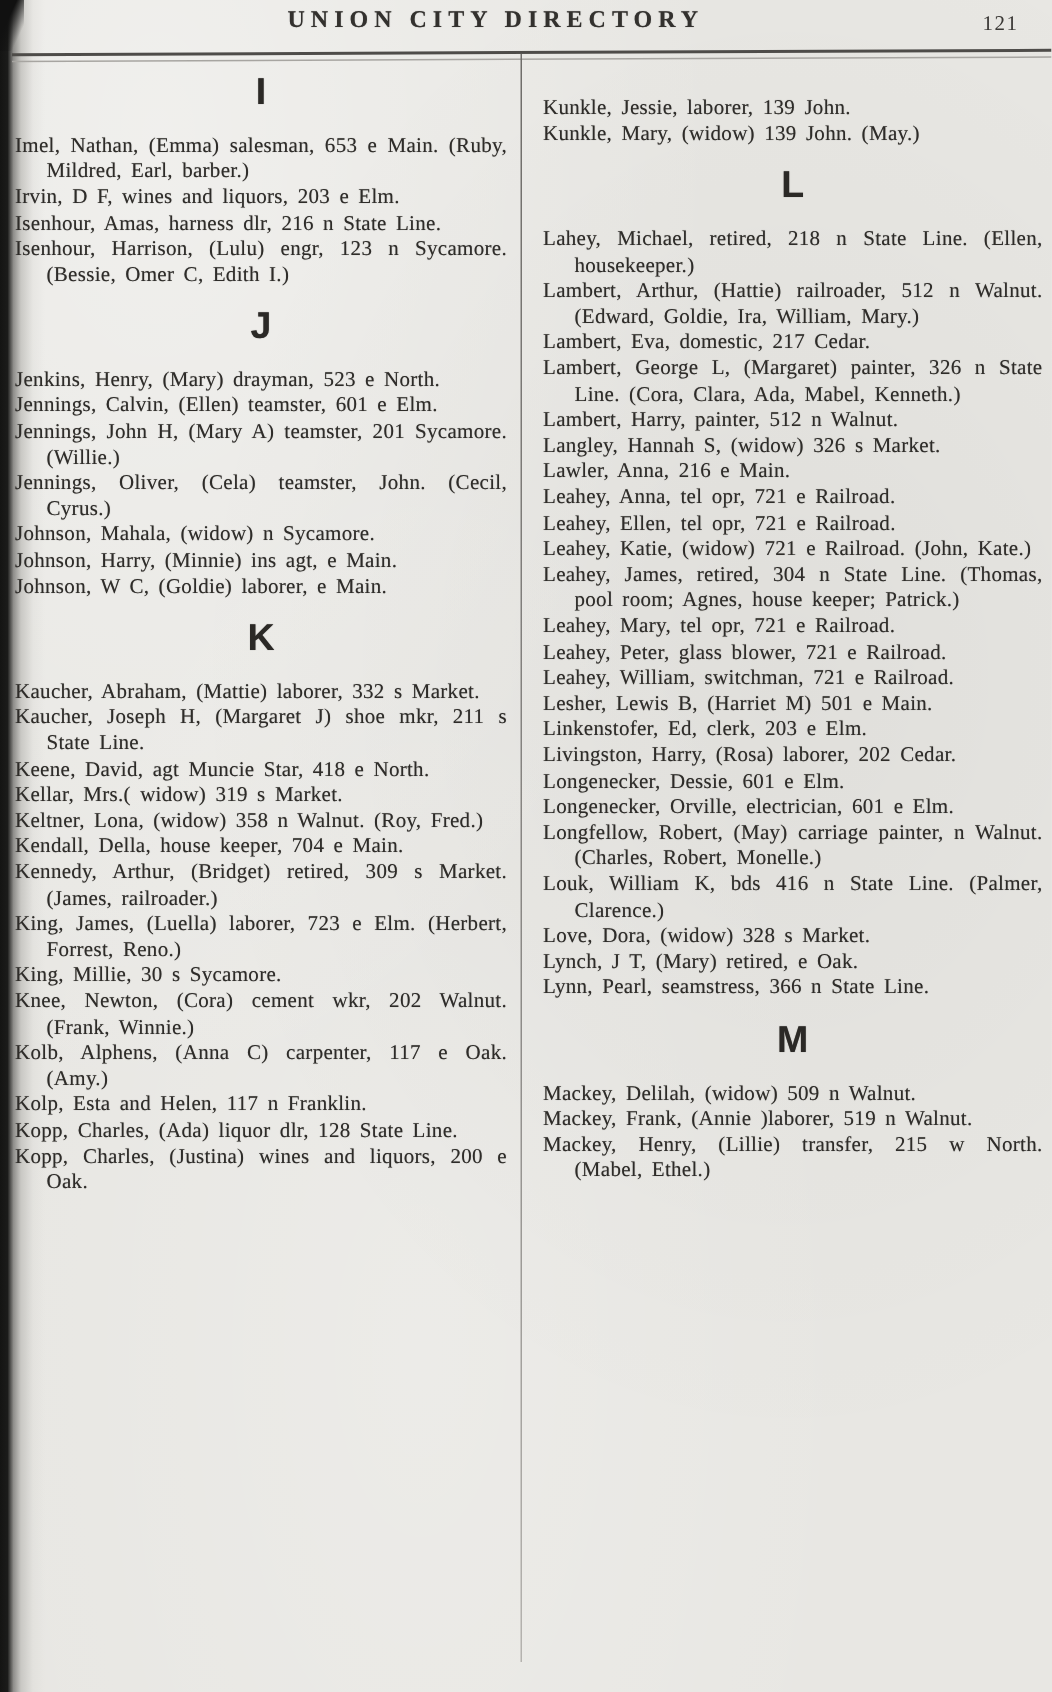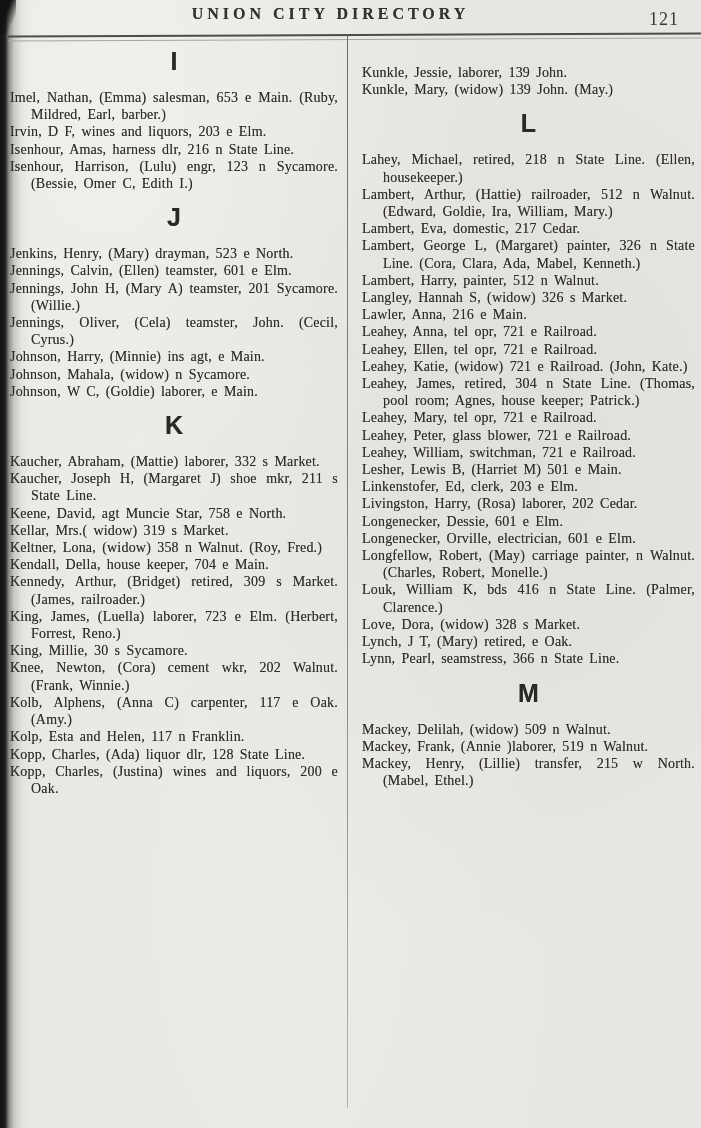--- a/index.html
+++ b/index.html
@@ -53,21 +53,21 @@
     font-size: 16px;
     font-weight: bold;
     letter-spacing: 4px;
     color: #33312e;
     text-shadow: 0 0 0.6px rgba(50,48,45,0.55);
   }
   .pageno {
     position: absolute;
     right: 22px;
     top: 9px;
-    font-size: 18px;
+    font-size: 14px;
     letter-spacing: 1px;
     color: #3a3835;
   }
   .rule {
     position: absolute;
     left: 8px; right: 0;
     top: 34px;
     height: 3px;
     border-top: 2px solid #4e4c49;
     border-bottom: 1px solid #a7a5a1;
@@ -146,27 +146,27 @@
         <div class="letter">I</div>
         <div class="entry">Imel, Nathan, (Emma) salesman, 653 e Main. (Ruby, Mildred, Earl, barber.)</div>
         <div class="entry">Irvin, D F, wines and liquors, 203 e Elm.</div>
         <div class="entry">Isenhour, Amas, harness dlr, 216 n State Line.</div>
         <div class="entry">Isenhour, Harrison, (Lulu) engr, 123 n Sycamore. (Bessie, Omer C, Edith I.)</div>
         <div class="letter">J</div>
         <div class="entry">Jenkins, Henry, (Mary) drayman, 523 e North.</div>
         <div class="entry">Jennings, Calvin, (Ellen) teamster, 601 e Elm.</div>
         <div class="entry">Jennings, John H, (Mary A) teamster, 201 Sycamore. (Willie.)</div>
         <div class="entry">Jennings, Oliver, (Cela) teamster, John. (Cecil, Cyrus.)</div>
+        <div class="entry">Johnson, Mahala, (widow) n Sycamore.</div>
         <div class="entry">Johnson, Harry, (Minnie) ins agt, e Main.</div>
-        <div class="entry">Johnson, Mahala, (widow) n Sycamore.</div>
         <div class="entry">Johnson, W C, (Goldie) laborer, e Main.</div>
         <div class="letter">K</div>
         <div class="entry">Kaucher, Abraham, (Mattie) laborer, 332 s Market.</div>
         <div class="entry">Kaucher, Joseph H, (Margaret J) shoe mkr, 211 s State Line.</div>
-        <div class="entry">Keene, David, agt Muncie Star, 758 e North.</div>
+        <div class="entry">Keene, David, agt Muncie Star, 418 e North.</div>
         <div class="entry">Kellar, Mrs.( widow) 319 s Market.</div>
         <div class="entry">Keltner, Lona, (widow) 358 n Walnut. (Roy, Fred.)</div>
         <div class="entry">Kendall, Della, house keeper, 704 e Main.</div>
         <div class="entry">Kennedy, Arthur, (Bridget) retired, 309 s Market. (James, railroader.)</div>
         <div class="entry">King, James, (Luella) laborer, 723 e Elm. (Herbert, Forrest, Reno.)</div>
         <div class="entry">King, Millie, 30 s Sycamore.</div>
         <div class="entry">Knee, Newton, (Cora) cement wkr, 202 Walnut. (Frank, Winnie.)</div>
         <div class="entry">Kolb, Alphens, (Anna C) carpenter, 117 e Oak. (Amy.)</div>
         <div class="entry">Kolp, Esta and Helen, 117 n Franklin.</div>
         <div class="entry">Kopp, Charles, (Ada) liquor dlr, 128 State Line.</div>

